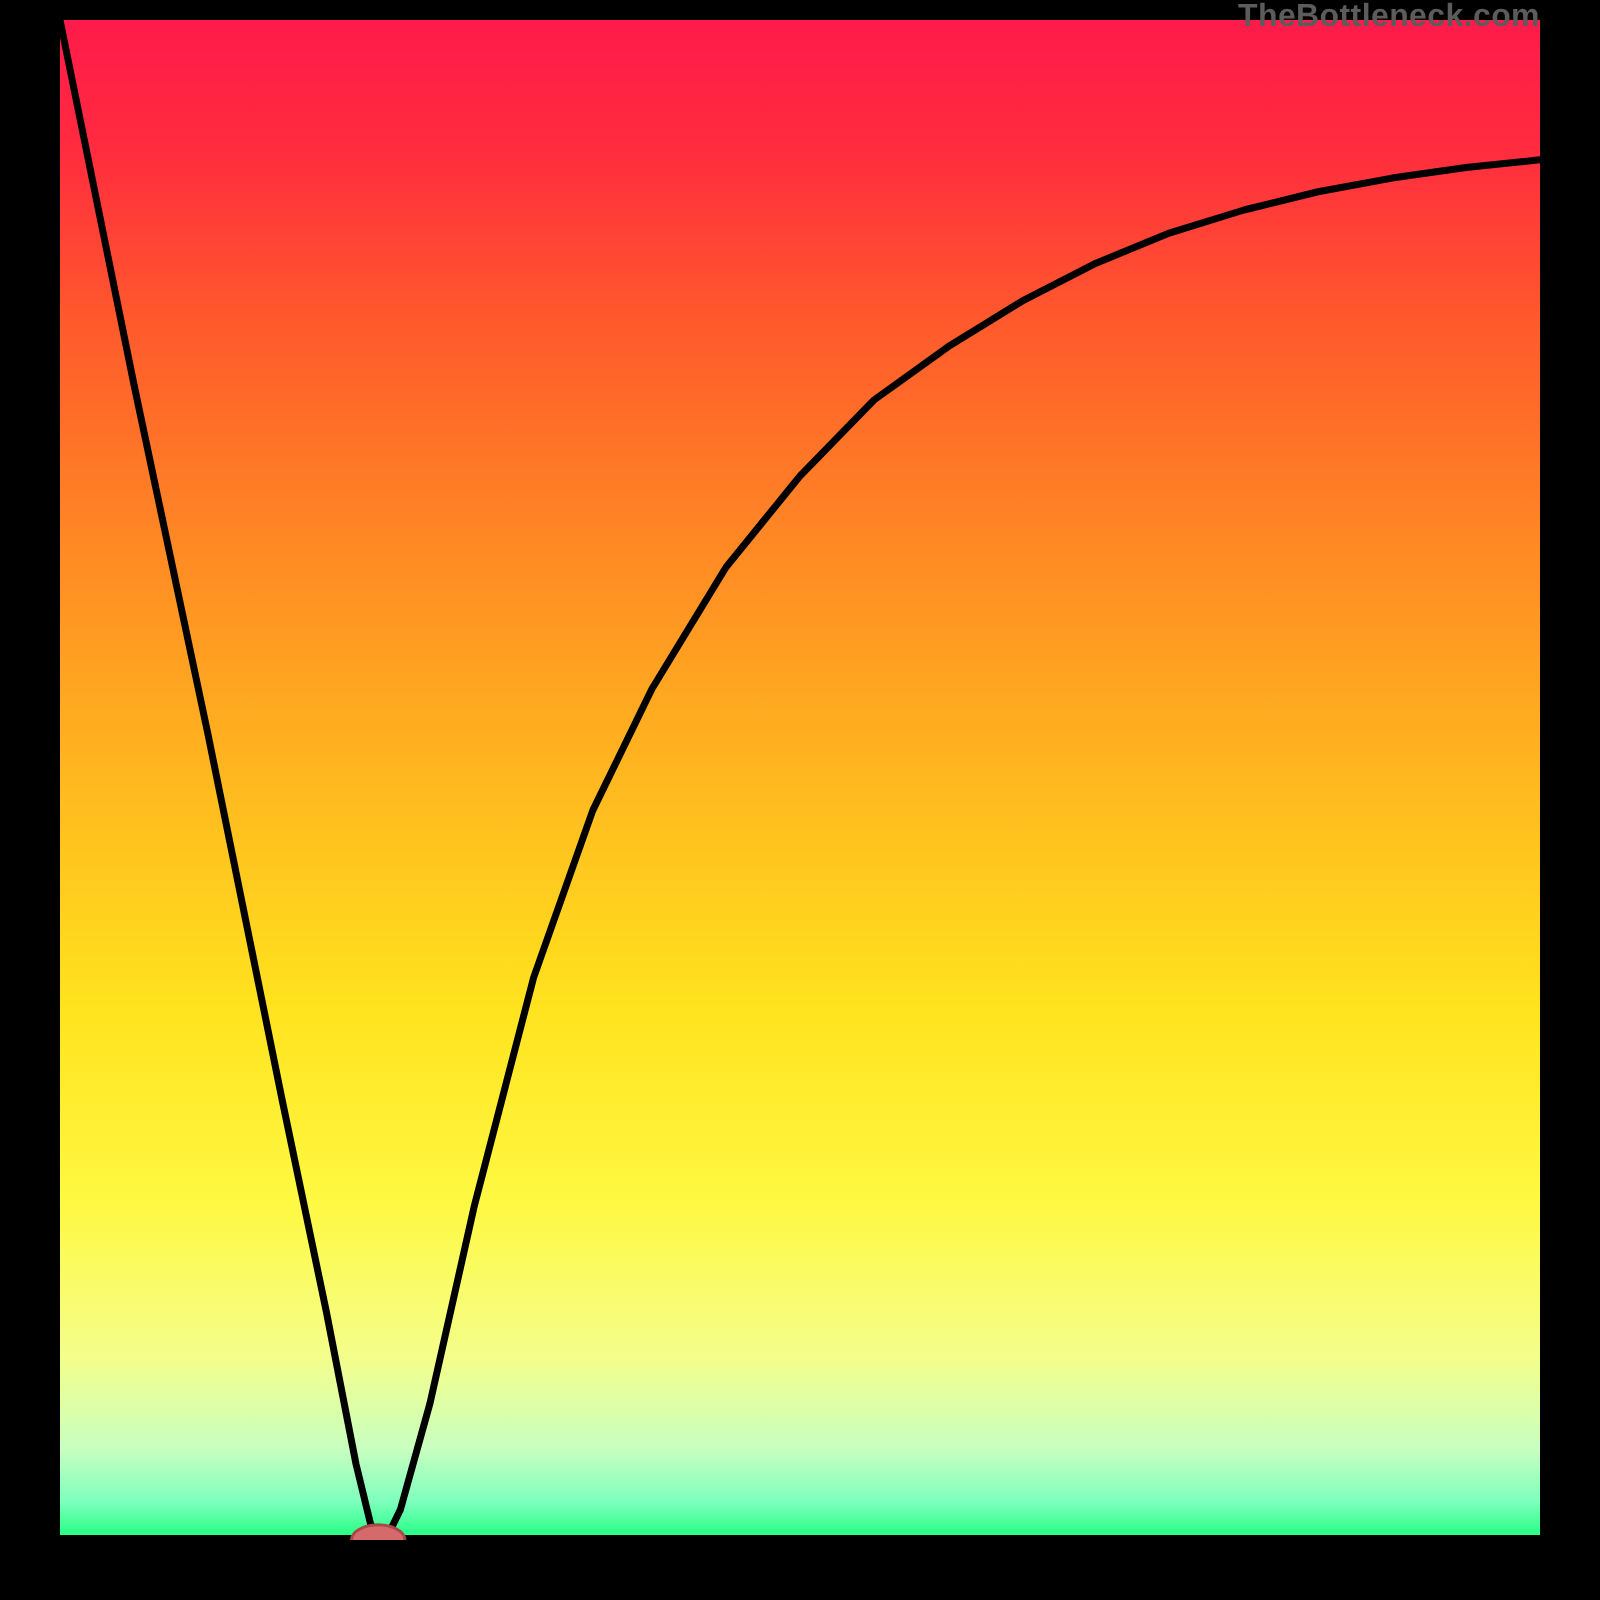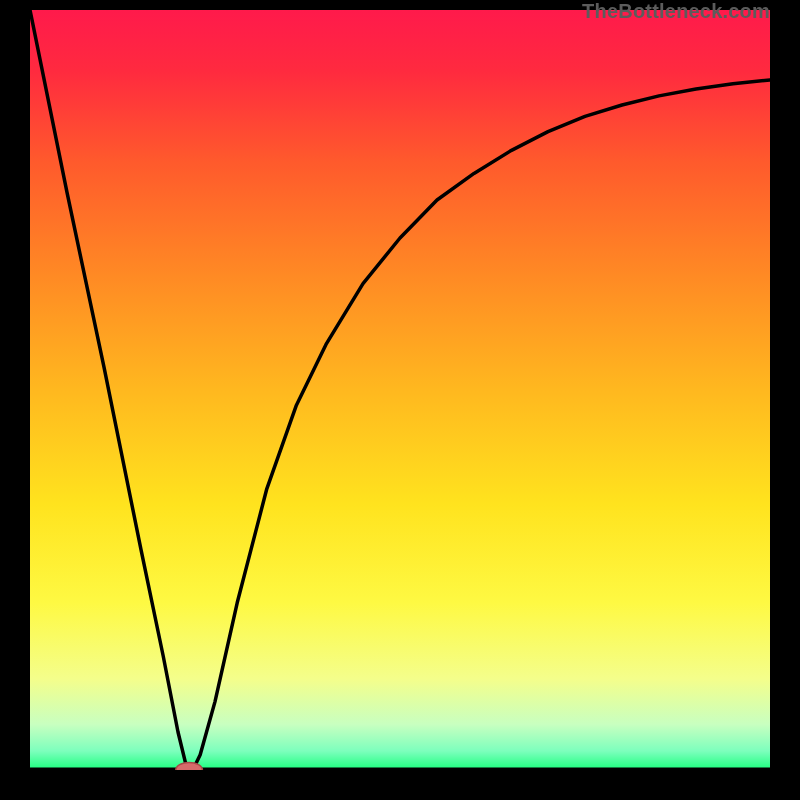--- a/index.html
+++ b/index.html
@@ -24,21 +24,21 @@
     width: 740px;
     height: 760px;
   }
   .plot-area svg {
     display: block;
   }
   .watermark {
     position: absolute;
     top: 0px;
     right: 30px;
-    font-size: 20px;
+    font-size: 16px;
     font-weight: 600;
     color: #5c5c5c;
     letter-spacing: 0.2px;
     user-select: none;
   }
 </style>
 </head>
 <body>
 
 <div class="frame">

